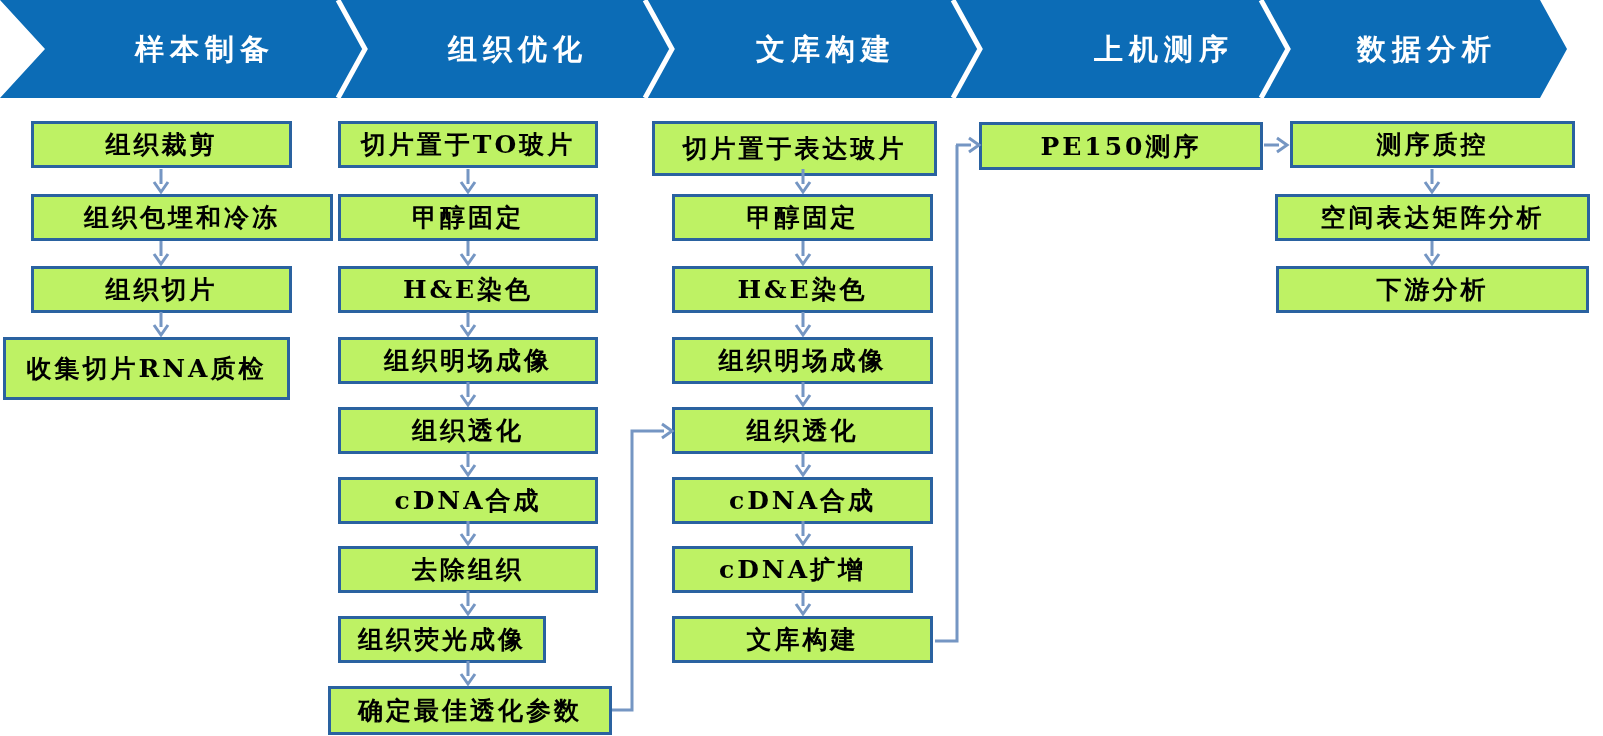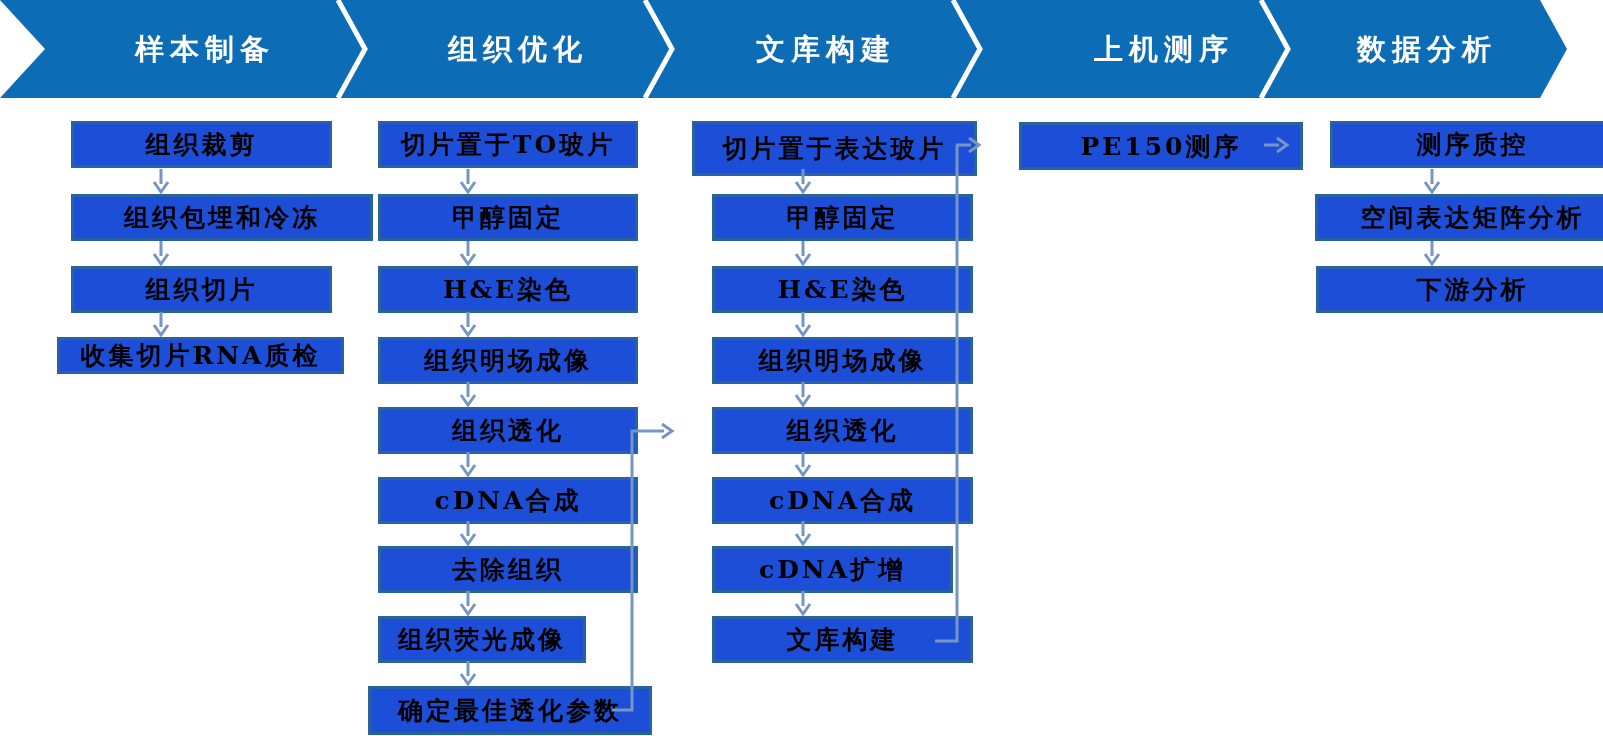--- a/index.html
+++ b/index.html
@@ -18,26 +18,25 @@
   .banner{position:absolute;left:0;top:0;width:1603px;height:98px;}
   .banner svg{position:absolute;left:0;top:0;}
   .banner-shape{fill:var(--banner-blue);stroke:none;}
   .chevron-sep{fill:none;stroke:#ffffff;stroke-width:5;}
   .phase-label{
     position:absolute;top:0;height:98px;line-height:98px;transform:translateX(-50%);
     color:var(--banner-text);font-size:29px;font-weight:bold;letter-spacing:6px;white-space:nowrap;
   }
   
   .box{
-    position:absolute;box-sizing:border-box;background:#1d4ed8;
+    position:absolute;box-sizing:border-box;background:#bef264;
     border:3px solid var(--box-border);
     display:flex;align-items:center;justify-content:center;
     font-size:25px;font-weight:bold;color:var(--text);letter-spacing:3px;white-space:nowrap;
     z-index:1;
-    margin-left:40px;
   }
   
   .overlay{position:absolute;left:0;top:0;z-index:5;pointer-events:none;}
   .arrow{stroke:var(--arrow-blue);stroke-width:3;fill:none;}
   .connector{stroke:var(--arrow-blue);stroke-width:3;fill:none;}
 </style>
 </head>
 <body>
 
 <div class="canvas">
@@ -53,21 +52,21 @@
     <div class="phase-label" style="left:205px">样本制备</div>
     <div class="phase-label" style="left:518px">组织优化</div>
     <div class="phase-label" style="left:826px">文库构建</div>
     <div class="phase-label" style="left:1164px">上机测序</div>
     <div class="phase-label" style="left:1427px">数据分析</div>
   </div>
 
   <div class="box" style="left:31px;top:121px;width:261px;height:47px">组织裁剪</div>
   <div class="box" style="left:31px;top:194px;width:302px;height:47px">组织包埋和冷冻</div>
   <div class="box" style="left:31px;top:266px;width:261px;height:47px">组织切片</div>
-  <div class="box" style="left:17px;top:337px;width:287px;height:37px">收集切片RNA质检</div>
+  <div class="box" style="left:3px;top:337px;width:287px;height:63px">收集切片RNA质检</div>
 
   <div class="box" style="left:338px;top:121px;width:260px;height:47px">切片置于TO玻片</div>
   <div class="box" style="left:338px;top:194px;width:260px;height:47px">甲醇固定</div>
   <div class="box" style="left:338px;top:266px;width:260px;height:47px">H&amp;E染色</div>
   <div class="box" style="left:338px;top:337px;width:260px;height:47px">组织明场成像</div>
   <div class="box" style="left:338px;top:407px;width:260px;height:47px">组织透化</div>
   <div class="box" style="left:338px;top:477px;width:260px;height:47px">cDNA合成</div>
   <div class="box" style="left:338px;top:546px;width:260px;height:47px">去除组织</div>
   <div class="box" style="left:338px;top:616px;width:208px;height:47px">组织荧光成像</div>
   <div class="box" style="left:328px;top:686px;width:284px;height:49px">确定最佳透化参数</div>

